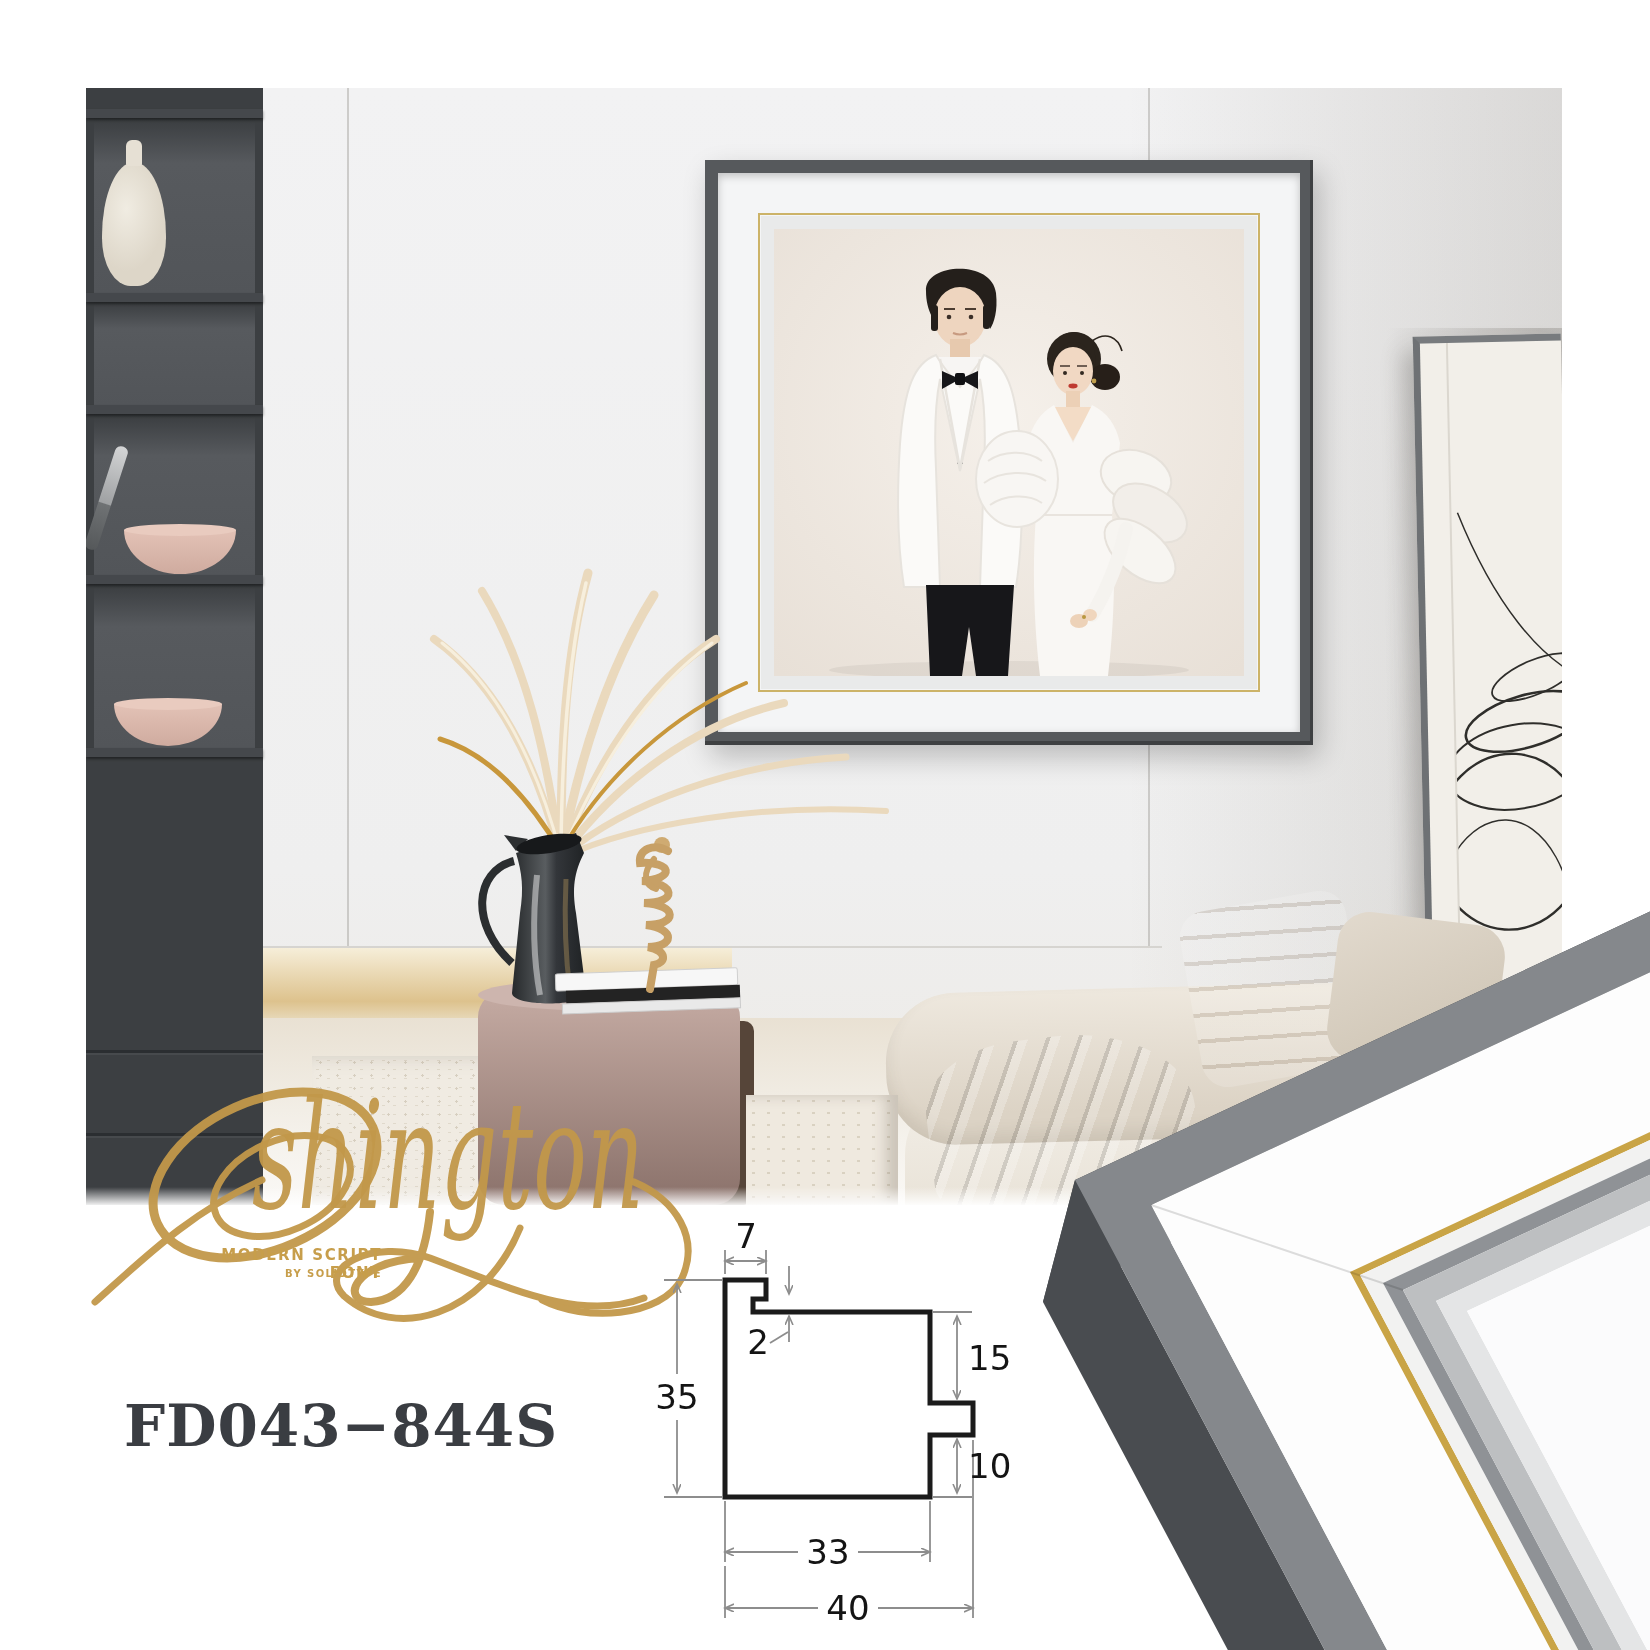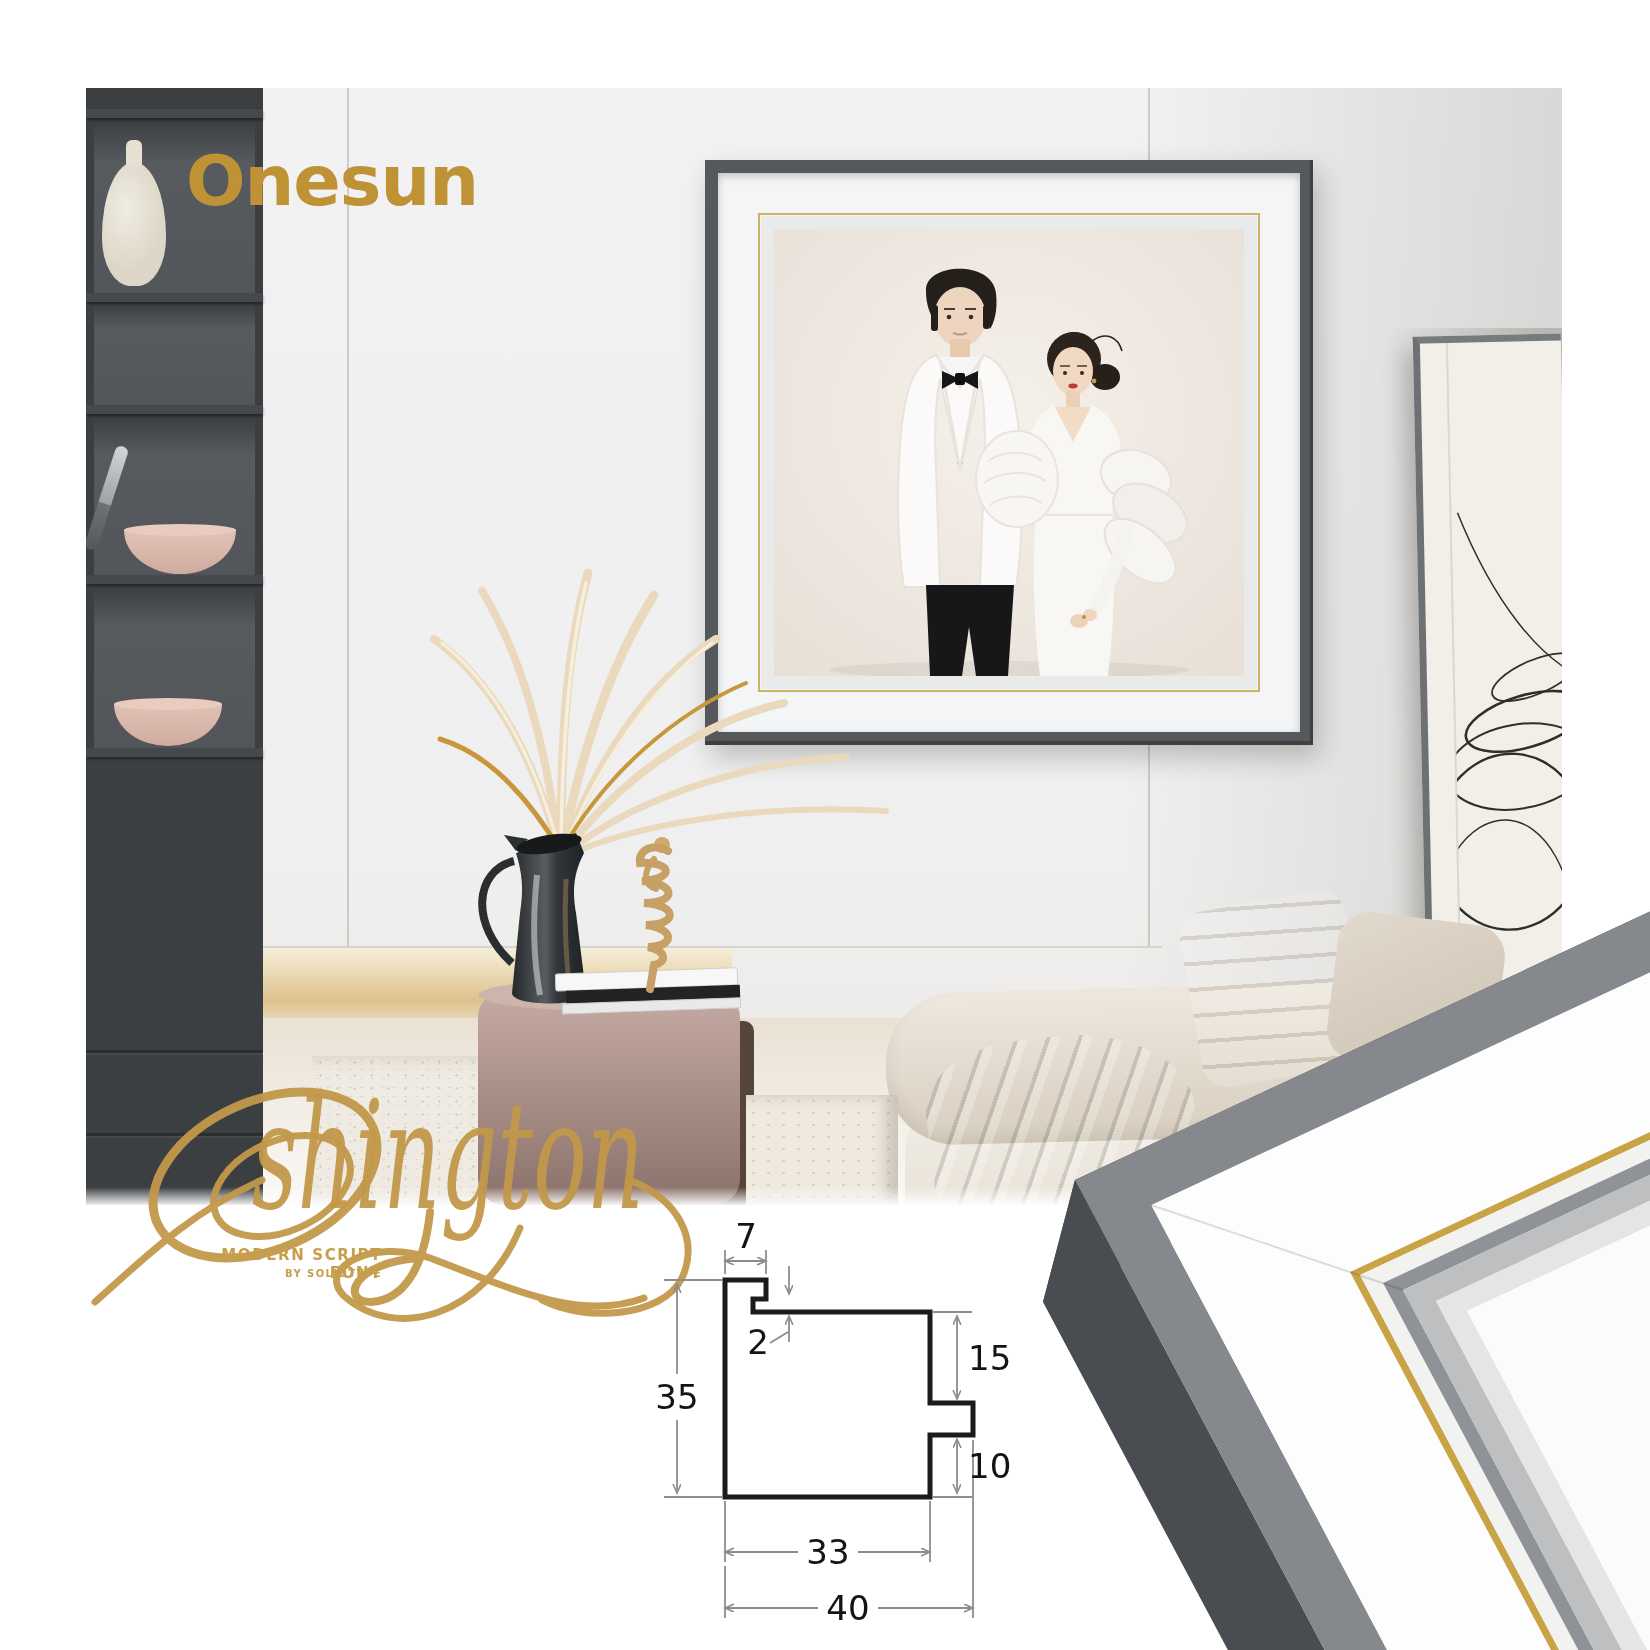--- a/index.html
+++ b/index.html
@@ -288,23 +288,23 @@
 
     <polygon points="2076,960 1383,1283 1648,1781 1660,1775 1403,1290 2082,973" fill="#8f9296"></polygon>
     <polygon points="2082,973 1403,1290 1660,1775 1682,1763 1436,1301 2092,994" fill="#bdbfc1"></polygon>
     <polygon points="2092,994 1436,1301 1682,1763 1702,1753 1467,1311 2102,1015" fill="#e4e5e6"></polygon>
 
     <polygon points="2102,1015 1467,1311 1702,1753 2024,1582 1970,1479 2256,1346" fill="#fbfbfc"></polygon>
 
     <line x1="1151" y1="1205" x2="1403" y2="1290" stroke="rgba(0,0,0,0.13)" stroke-width="2"></line>
   </svg>
 
-  <div class="logo">Onesun</div>
   <div class="tag tag1">MODERN SCRIPT FONT</div>
   <div class="tag tag2">BY SOLIDTYPE</div>
+  <div class="pcode">FD043−844S</div>
 
   <svg class="abs" style="left:630px;top:1210px;" width="380" height="430" viewBox="630 1210 380 430">
     <defs>
       <marker id="ah" markerWidth="14" markerHeight="12" refX="9" refY="4" orient="auto-start-reverse" markerUnits="userSpaceOnUse">
         <path d="M0,0 L9,4 L0,8" fill="none" stroke="#8d8d8d" stroke-width="1.6"></path>
       </marker>
     </defs>
 
     <path d="M725,1280 L766,1280 L766,1299 L753,1299 L753,1312 L930,1312 L930,1403 L973,1403 L973,1435 L930,1435 L930,1497 L725,1497 Z" fill="#ffffff" stroke="#1b1b1b" stroke-width="5" stroke-linejoin="miter"></path>
     <g stroke="#8d8d8d" stroke-width="1.8" fill="none">

